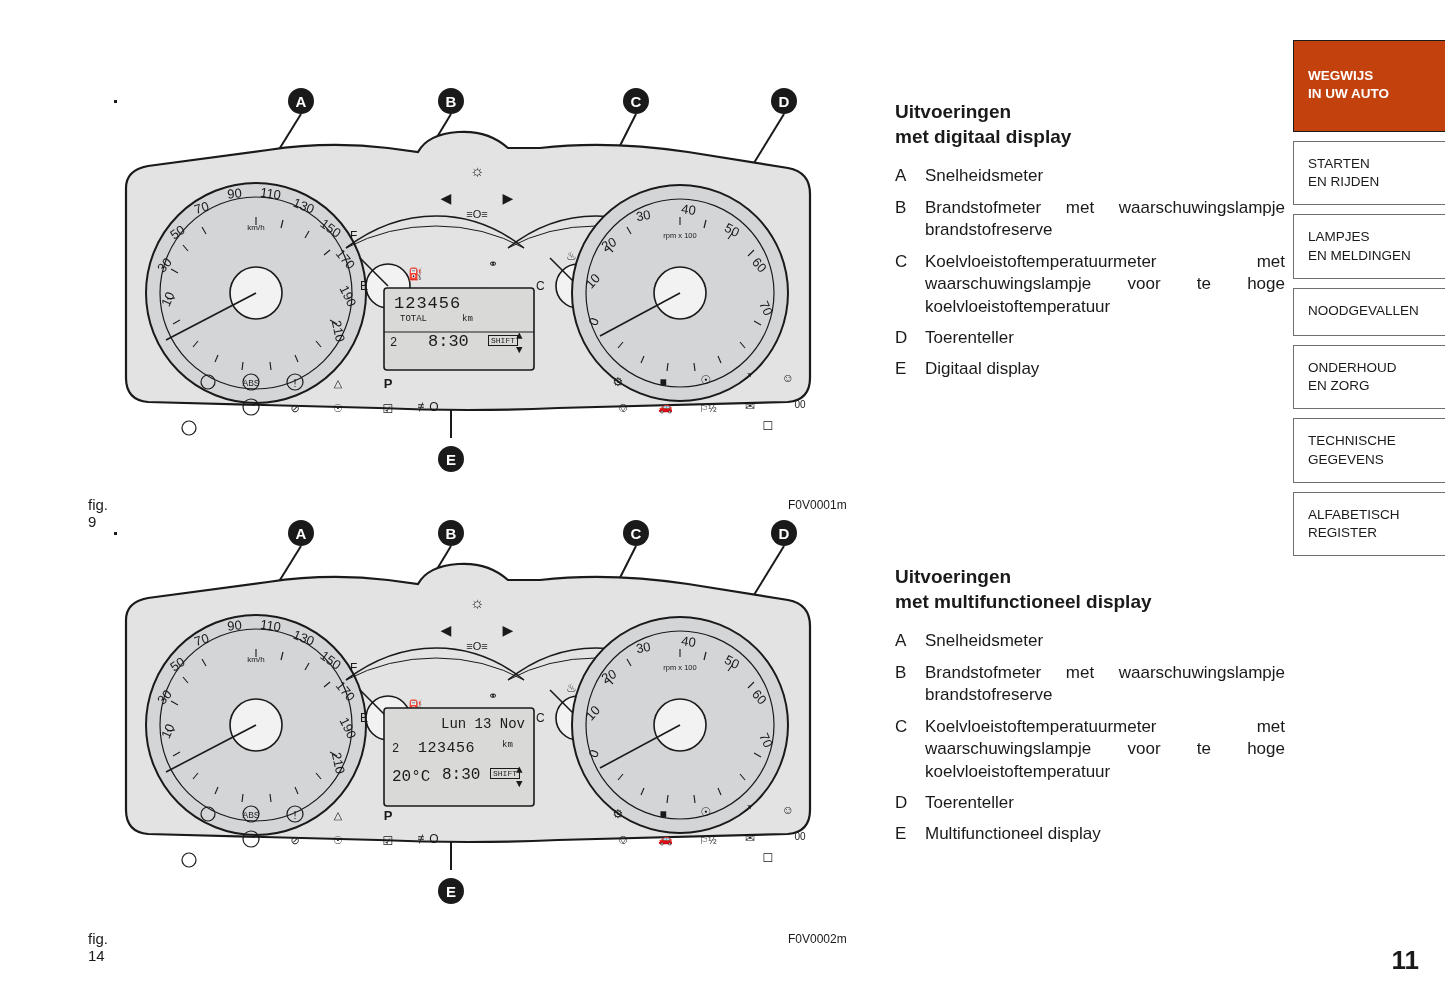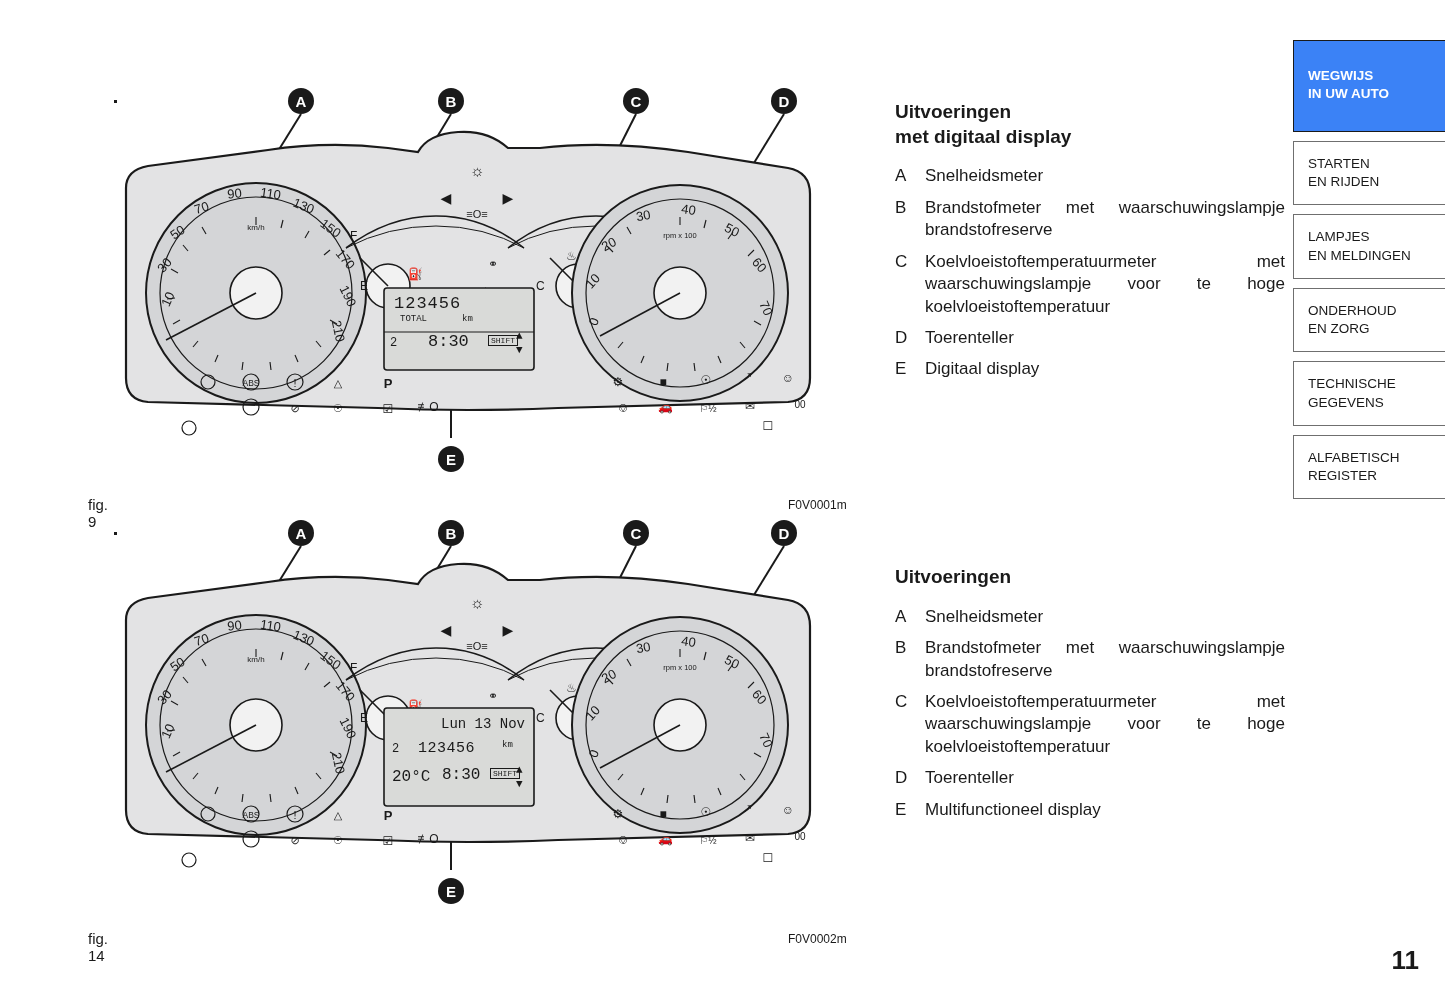--- a/index.html
+++ b/index.html
@@ -109,21 +109,21 @@
     padding: 13px 12px 13px 14px;
     font-size: 13.5px;
     line-height: 1.35;
     margin-bottom: 9px;
     min-height: 48px;
     box-sizing: border-box;
     color: #1a1a1a;
     background: #ffffff;
   }
   .tab.active {
-    background: #3b82f6;
+    background: #c2410c;
     color: #ffffff;
     font-weight: bold;
     border-color: #1a1a1a;
     min-height: 92px;
     padding-top: 26px;
   }
   .page-num {
     position: absolute;
     right: 26px;
     bottom: 22px;
@@ -524,20 +524,21 @@
     </div>
     <div class="item">
       <div class="key">E</div>
       <div class="val">Digitaal display</div>
     </div>
   </div>
 
   <div class="text-col" id="txt-multi">
     <div class="sec-head">
       <div>Uitvoeringen</div>
+      <div>met multifunctioneel display</div>
     </div>
     <div class="item">
       <div class="key">A</div>
       <div class="val">Snelheidsmeter</div>
     </div>
     <div class="item">
       <div class="key">B</div>
       <div class="val">Brandstofmeter met waarschuwingslampje brandstofreserve</div>
     </div>
     <div class="item">
@@ -561,20 +562,23 @@
     </div>
     <div class="tab">
       <div>STARTEN</div>
       <div>EN RIJDEN</div>
     </div>
     <div class="tab">
       <div>LAMPJES</div>
       <div>EN MELDINGEN</div>
     </div>
     <div class="tab">
+      <div>NOODGEVALLEN</div>
+    </div>
+    <div class="tab">
       <div>ONDERHOUD</div>
       <div>EN ZORG</div>
     </div>
     <div class="tab">
       <div>TECHNISCHE</div>
       <div>GEGEVENS</div>
     </div>
     <div class="tab">
       <div>ALFABETISCH</div>
       <div>REGISTER</div>

